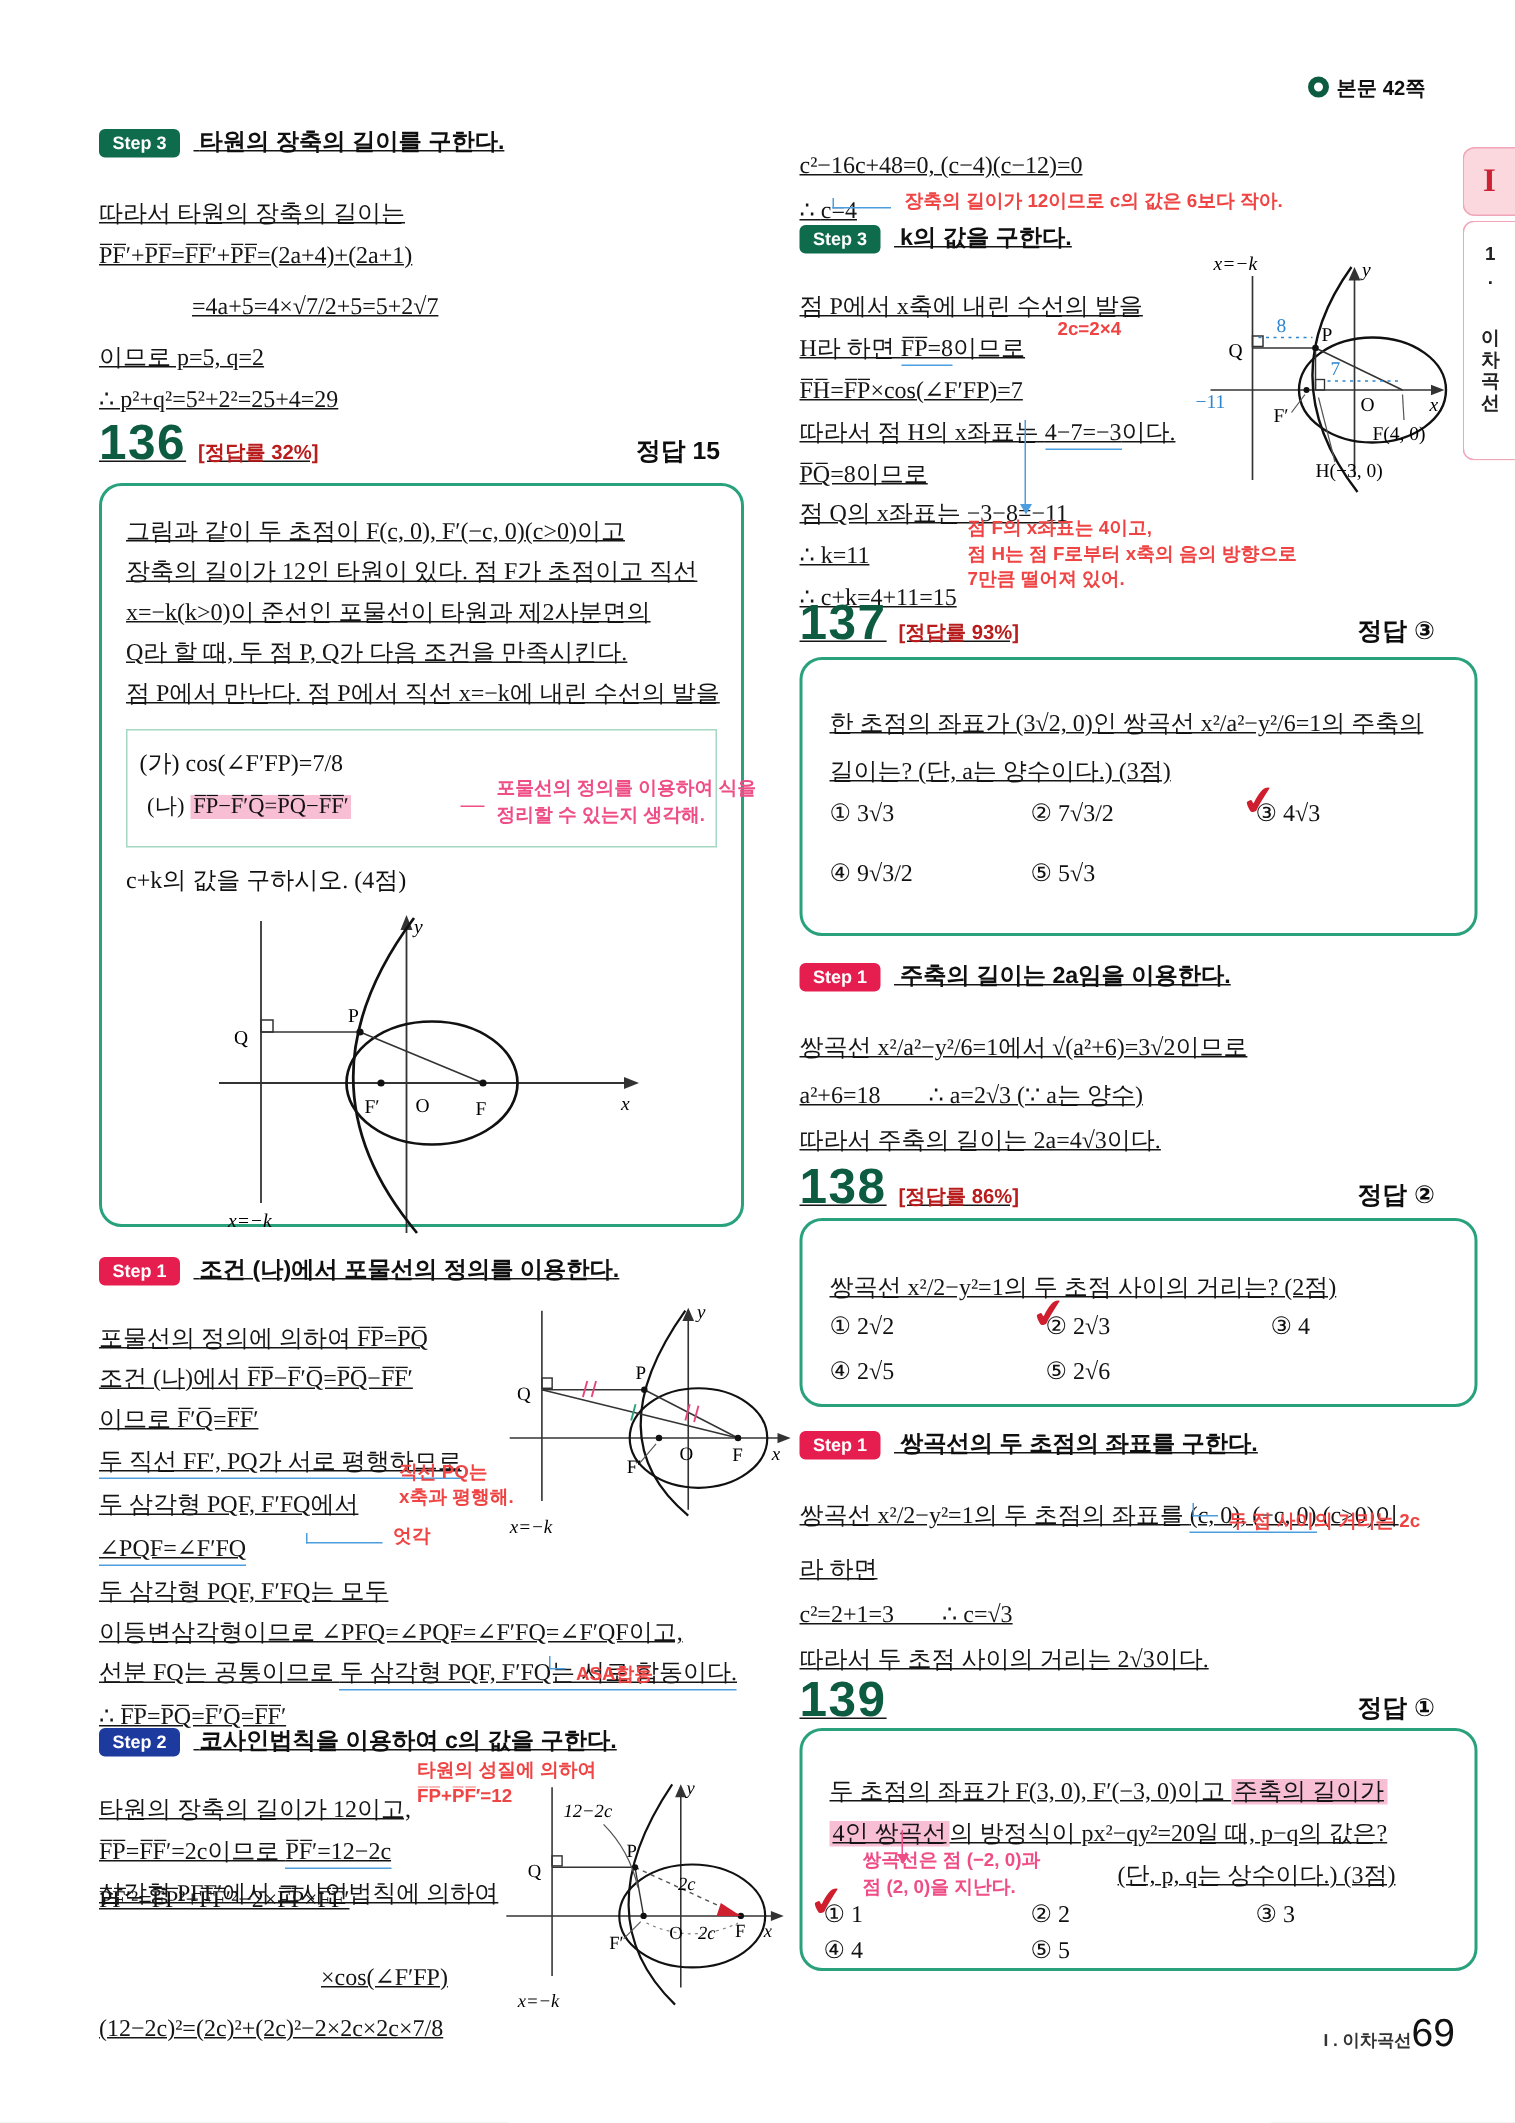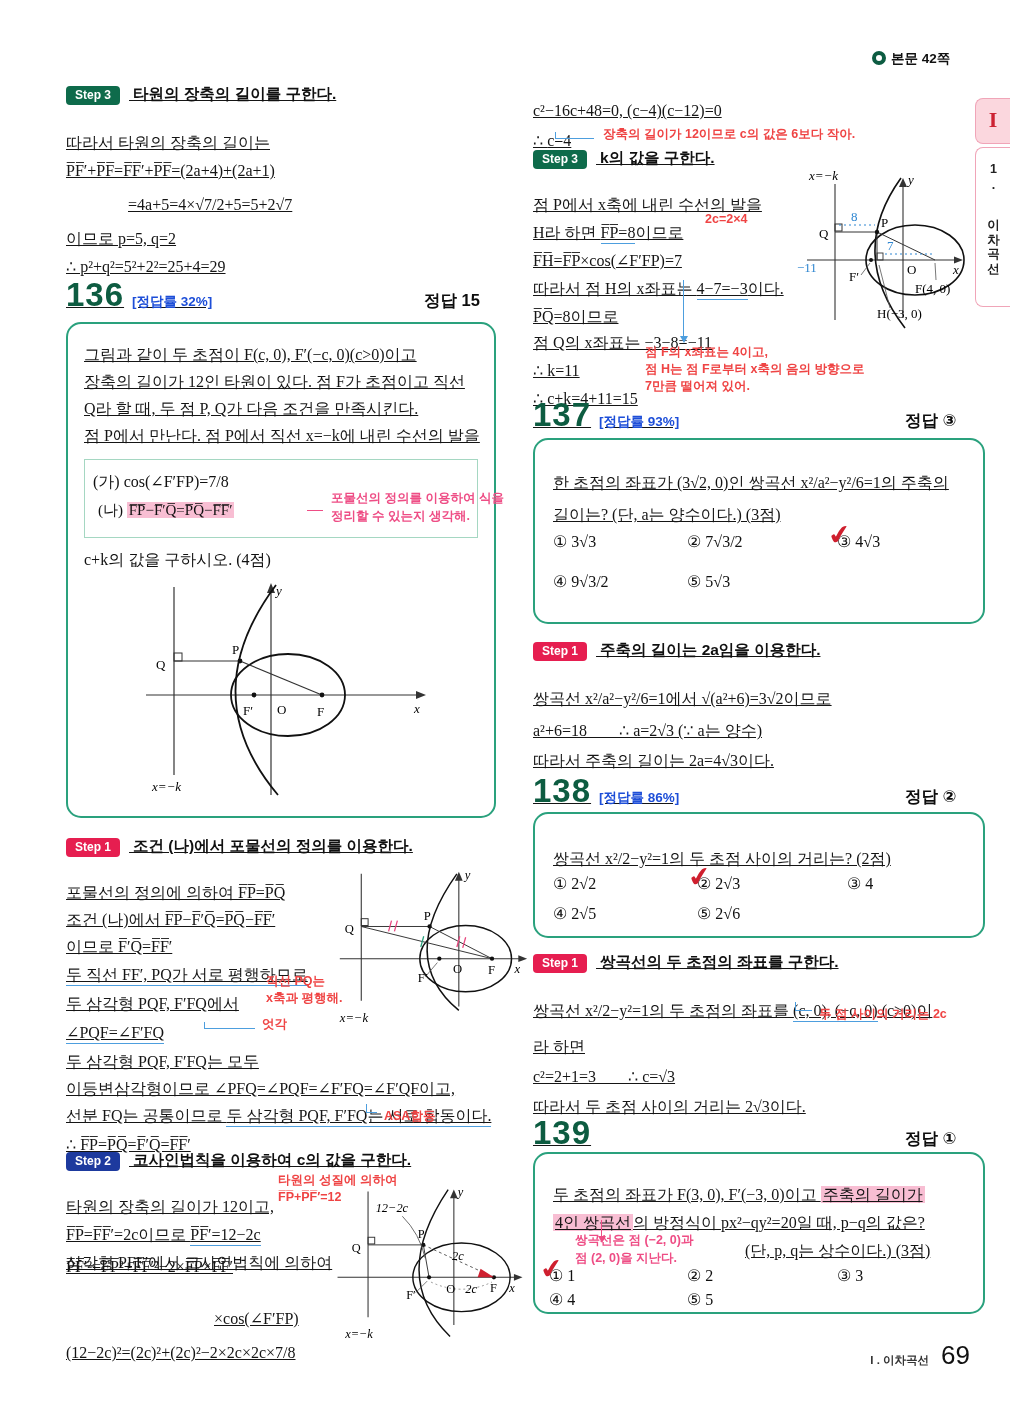--- a/index.html
+++ b/index.html
@@ -9,21 +9,21 @@
   .col.left{left:66px;width:462px;height:1415px;}
   .col.right{left:533px;width:445px;height:1415px;}
   .ln{position:absolute;white-space:nowrap;font:16px/1.15 "Liberation Serif","DejaVu Serif",serif;color:#151515;text-decoration:underline;}
   .sth{font:bold 15.5px "Liberation Sans","DejaVu Sans",sans-serif;color:#101010;}
   .stb{display:inline-block;color:#fff;font:bold 12px/1 "Liberation Sans","DejaVu Sans",sans-serif;
        padding:3px 9px 4px;border-radius:4px;margin-right:9px;vertical-align:middle;}
   .stb.green{background:#0e6b4b;}
   .stb.red{background:#e61e50;}
   .stb.blue{background:#1d3a9e;}
   .pnum{font:bold 33px/1 "Liberation Sans","DejaVu Sans",sans-serif;color:#0d5c41;letter-spacing:1px;}
-  .prate{font:bold 13.5px "Liberation Sans","DejaVu Sans",sans-serif;color:#1d4ed8;margin-left:8px;}
+  .prate{font:bold 13.5px "Liberation Sans","DejaVu Sans",sans-serif;color:#b91c1c;margin-left:8px;}
   .pans{position:absolute;font:bold 16.5px "Liberation Sans","DejaVu Sans",sans-serif;color:#0d0d0d;}
   .pbox{position:absolute;border:2px solid #2aa17d;border-radius:15px;background:#fff;padding-left:16px;}
   .cbox{position:relative;border:1.5px solid #a5d7c2;background:#fff;margin:10px 0 0 0;padding:10px 8px 12px;}
   .ub{border-bottom:1.6px solid #4d9ede;padding-bottom:2px;}
   .hl{background:#f8bed3;padding:0 2px;}
   .bnote{position:absolute;color:#ef4444;font:bold 12.5px/1.35 "Liberation Sans","DejaVu Sans",sans-serif;white-space:nowrap;}
   .pnote{position:absolute;color:#ee4d85;font:bold 12.5px/1.4 "Liberation Sans","DejaVu Sans",sans-serif;white-space:nowrap;}
   .conn{position:absolute;}
   .conn.blue{border-color:#4d9ede;}
   .conn.pink{border-color:#ee4d85;}
@@ -37,21 +37,21 @@
   .donut{display:inline-block;width:6px;height:6px;border:4px solid #0d5c42;border-radius:50%;
          vertical-align:-2px;margin-right:5px;}
   .sidebar{position:absolute;left:975px;top:98px;width:35px;}
   .sb-tab{box-sizing:border-box;width:35px;height:46px;background:#fbd7de;border:1.5px solid #f0a5b8;border-right:none;
           border-radius:8px 0 0 8px;text-align:center;font:bold 22px/42px "Liberation Serif",serif;color:#cc2233;}
   .sb-ch{box-sizing:border-box;width:35px;height:160px;background:#fff;border:1.5px solid #f0a5b8;border-right:none;
          border-radius:8px 0 0 8px;margin-top:3px;display:flex;justify-content:center;padding-top:14px;}
   .vert{writing-mode:vertical-rl;text-orientation:upright;font:bold 12.5px "Liberation Sans","DejaVu Sans",sans-serif;
         color:#222;letter-spacing:2px;}
   .footer{position:absolute;left:790px;top:1340px;width:180px;text-align:right;}
-  .f-sec{font:bold 11.5px "Liberation Sans","DejaVu Sans",sans-serif;color:#333;margin-right:12px;}
+  .f-sec{font:bold 11.5px "Liberation Sans","DejaVu Sans",sans-serif;color:#333;margin-right:0;}
   .f-pg{font:26px "Liberation Sans","DejaVu Sans",sans-serif;color:#111;}
   svg text{font-family:"Liberation Serif","DejaVu Serif",serif;}
   svg .it{font-style:italic;}
   svg .lbl{font-size:13px;}
   svg .blue{fill:#2e86d1;}
 </style>
 </head>
 <body>
 
 <div class="page">
@@ -80,20 +80,21 @@
     <p class="ln" style="top:242px">∴ p²+q²=5²+2²=25+4=29</p>
 
     <div class="ln" style="top:278px">
       <span class="pnum">136</span><span class="prate">[정답률 32%]</span>
     </div>
     <span class="pans" style="top:290px;left:358px">정답 15</span>
 
     <div class="pbox" style="top:322px;left:0;width:430px;height:496px;padding:14px 16px;box-sizing:border-box;">
       <p class="ln" style="position:static;margin:3px 0 0;line-height:27px">그림과 같이 두 초점이 F(c, 0), F′(−c, 0)(c&gt;0)이고</p>
       <p class="ln" style="position:static;margin:0;line-height:27px">장축의 길이가 12인 타원이 있다. 점 F가 초점이고 직선</p>
+      <p class="ln" style="position:static;margin:0;line-height:27px">x=−k(k&gt;0)이 준선인 포물선이 타원과 제2사분면의</p>
       <p class="ln" style="position:static;margin:0;line-height:27px">Q라 할 때, 두 점 P, Q가 다음 조건을 만족시킨다.</p>
       <p class="ln" style="position:static;margin:0;line-height:27px">점 P에서 만난다. 점 P에서 직선 x=−k에 내린 수선의 발을</p>
 
       <div class="cbox">
         <p style="margin:2px 0 8px;font-size:16px">(가) cos(∠F′FP)=7/8</p>
         <p style="margin:5px;font-size:15px"><span>(나) </span><span class="hl">F̅P̅−F̅′Q̅=P̅Q̅−F̅F̅′</span></p>
         <div class="conn pink" style="left:222px;top:42px;width:16px;height:8px;border-bottom:1.5px solid #ee4d85"></div>
         <div class="pnote" style="left:246px;top:30px">
           <div>포물선의 정의를 이용하여 식을</div>
           <div>정리할 수 있는지 생각해.</div>

